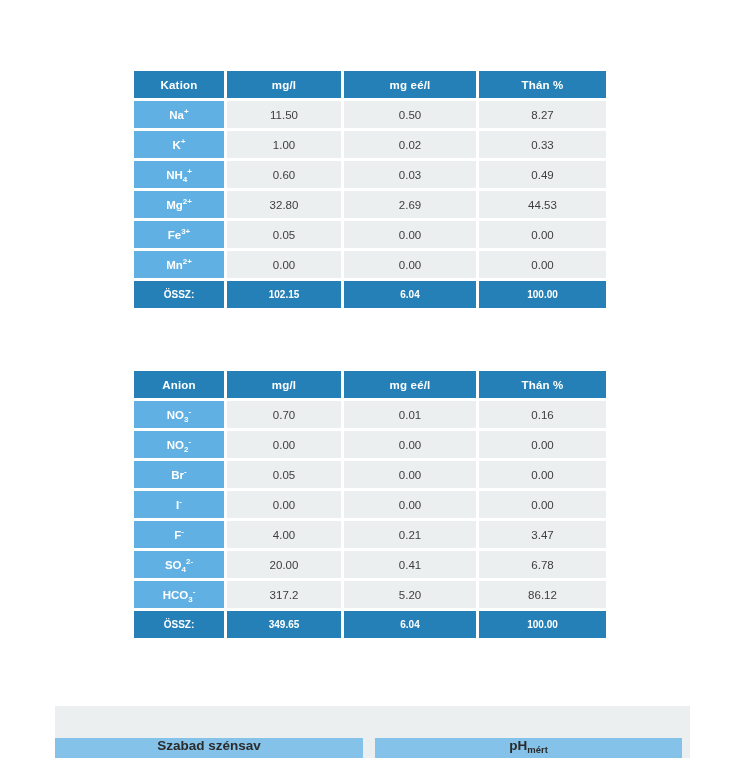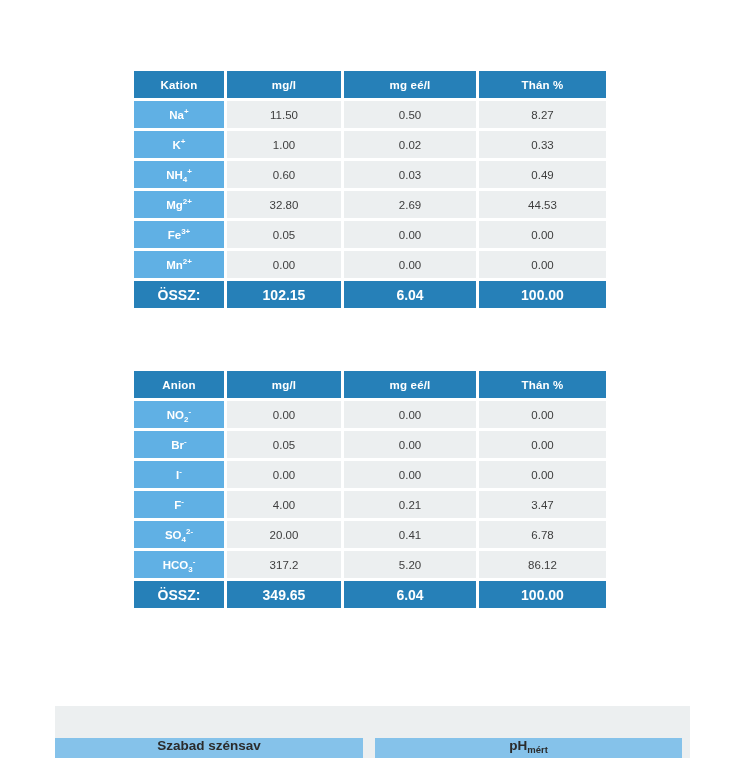--- a/index.html
+++ b/index.html
@@ -73,21 +73,21 @@
     color: #3d3d3d;
     font-size: 11.5px;
     font-weight: normal;
   }
 
   
   .ion-table tbody tr.total-row td {
     background: #2680b8;
     color: #ffffff;
     font-weight: bold;
-    font-size: 14px;
+    font-size: 10px;
   }
 
   sub, sup {
     font-size: 8px;
     line-height: 0;
     font-weight: bold;
   }
   sub { vertical-align: -3px; }
   sup { vertical-align: 5px; }
 
@@ -211,20 +211,26 @@
     <thead>
       <tr>
         <th>Anion</th>
         <th>mg/l</th>
         <th>mg eé/l</th>
         <th>Thán %</th>
       </tr>
     </thead>
     <tbody id="anion-body">
         <tr>
+          <td class="ion-label"><span><span>NO</span><sub>3</sub><sup>-</sup></span></td>
+          <td class="num">0.70</td>
+          <td class="num">0.01</td>
+          <td class="num">0.16</td>
+        </tr>
+        <tr>
           <td class="ion-label"><span><span>NO</span><sub>2</sub><sup>-</sup></span></td>
           <td class="num">0.00</td>
           <td class="num">0.00</td>
           <td class="num">0.00</td>
         </tr>
         <tr>
           <td class="ion-label"><span><span>Br</span><sup>-</sup></span></td>
           <td class="num">0.05</td>
           <td class="num">0.00</td>
           <td class="num">0.00</td>

